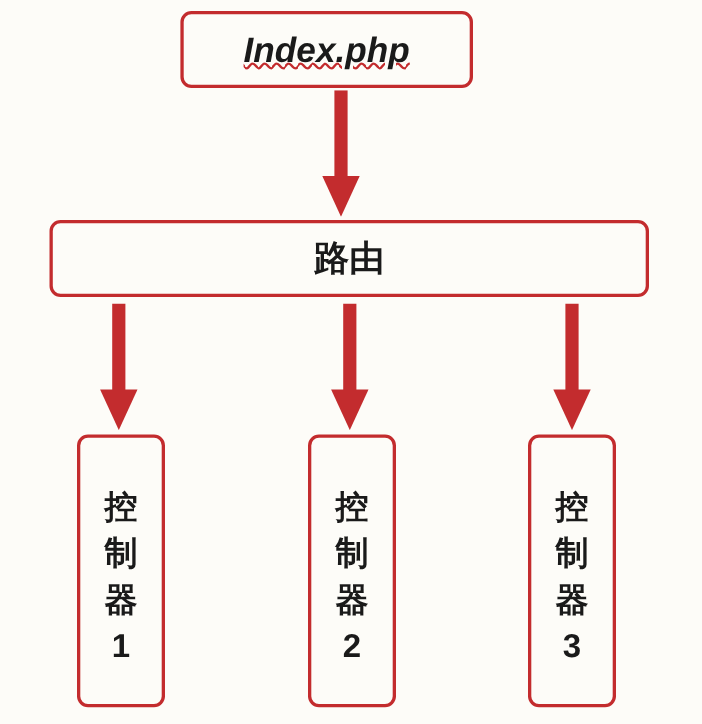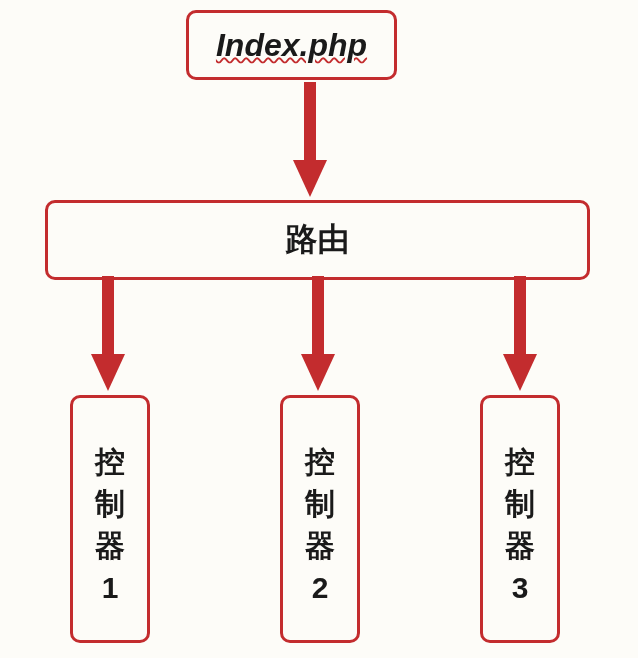--- a/index.html
+++ b/index.html
@@ -19,38 +19,38 @@
       border: 3px solid #c32c2e;
       border-radius: 10px;
       background: #fdfcf8;
       display: flex;
       align-items: center;
       justify-content: center;
       font-weight: bold;
       color: #1a1a1a;
     }
     .top-box {
-      left: 186px;
+      left: 164px;
       top: 10px;
-      width: 211px;
+      width: 266px;
       height: 70px;
       font-size: 32px;
       font-style: italic;
     }
     .top-box .underline {
       text-decoration: underline;
       text-decoration-style: wavy;
       text-decoration-color: #c32c2e;
       text-decoration-thickness: 2px;
     }
     .mid-box {
       left: 45px;
       top: 200px;
       width: 545px;
-      height: 80px;
+      height: 70px;
       font-size: 32px;
       text-align: center;
     }
     .ctrl-box {
       top: 395px;
       width: 80px;
       height: 248px;
       font-size: 30px;
       line-height: 1.4;
       text-align: center;

